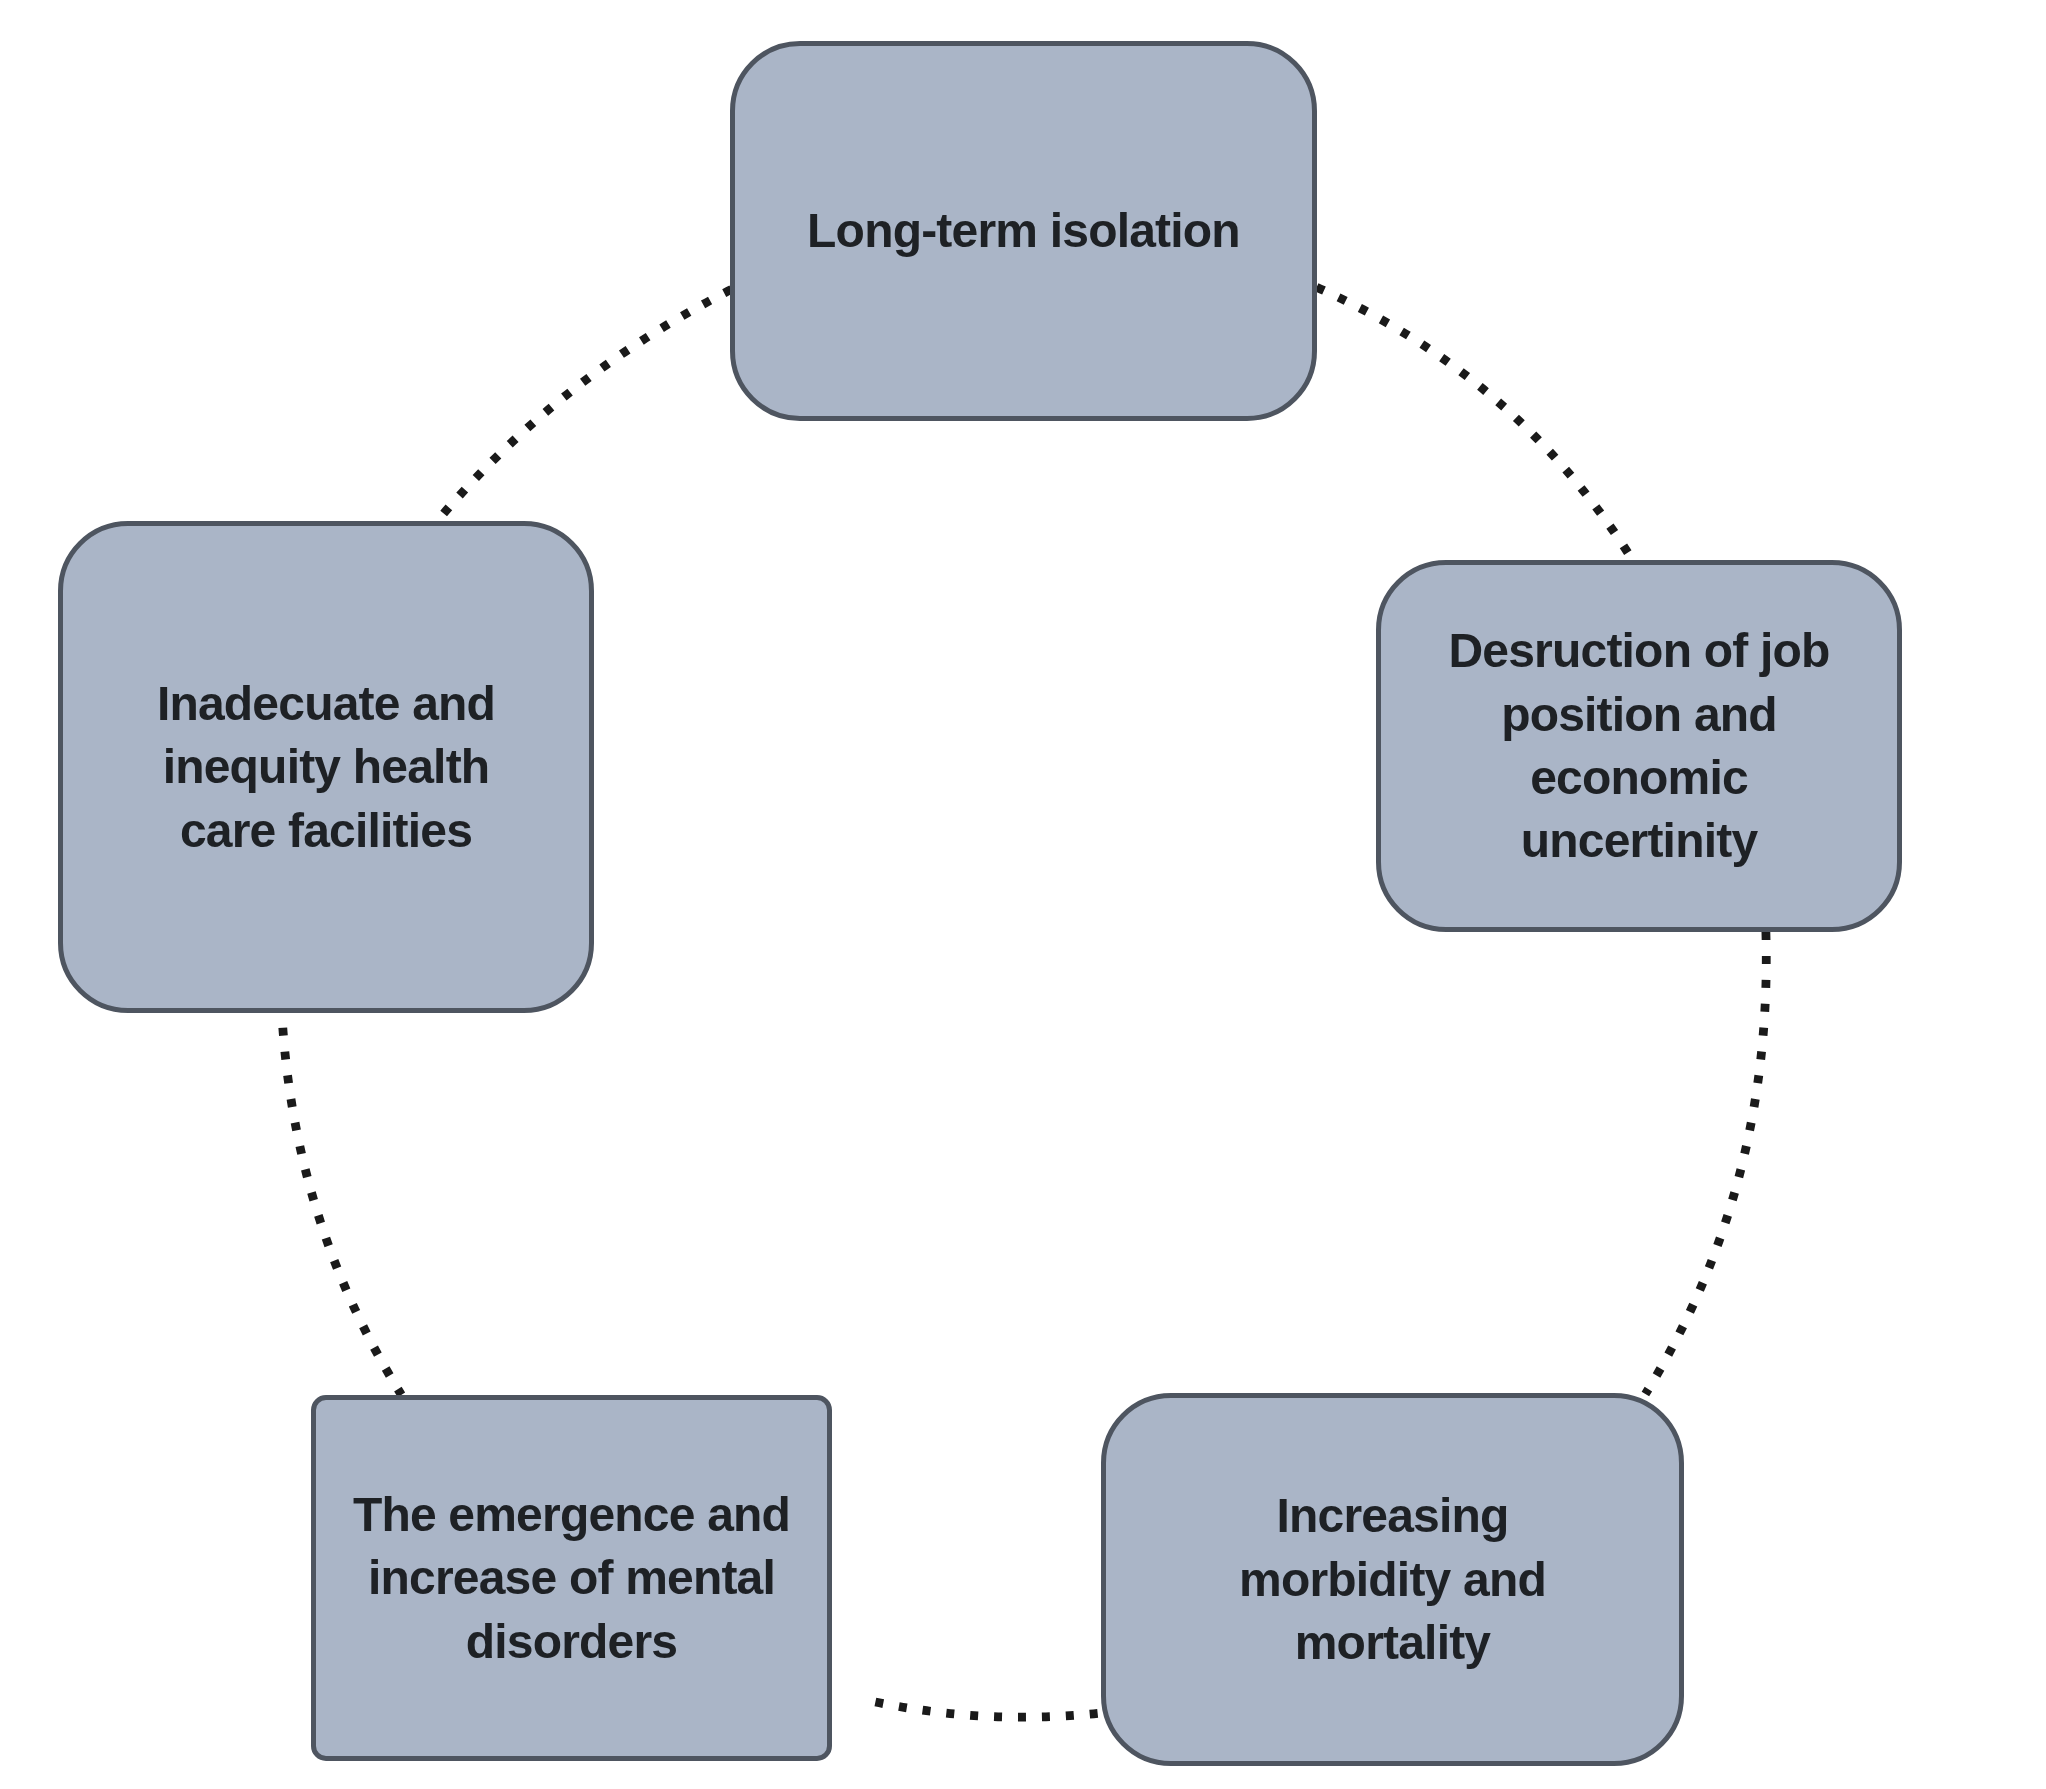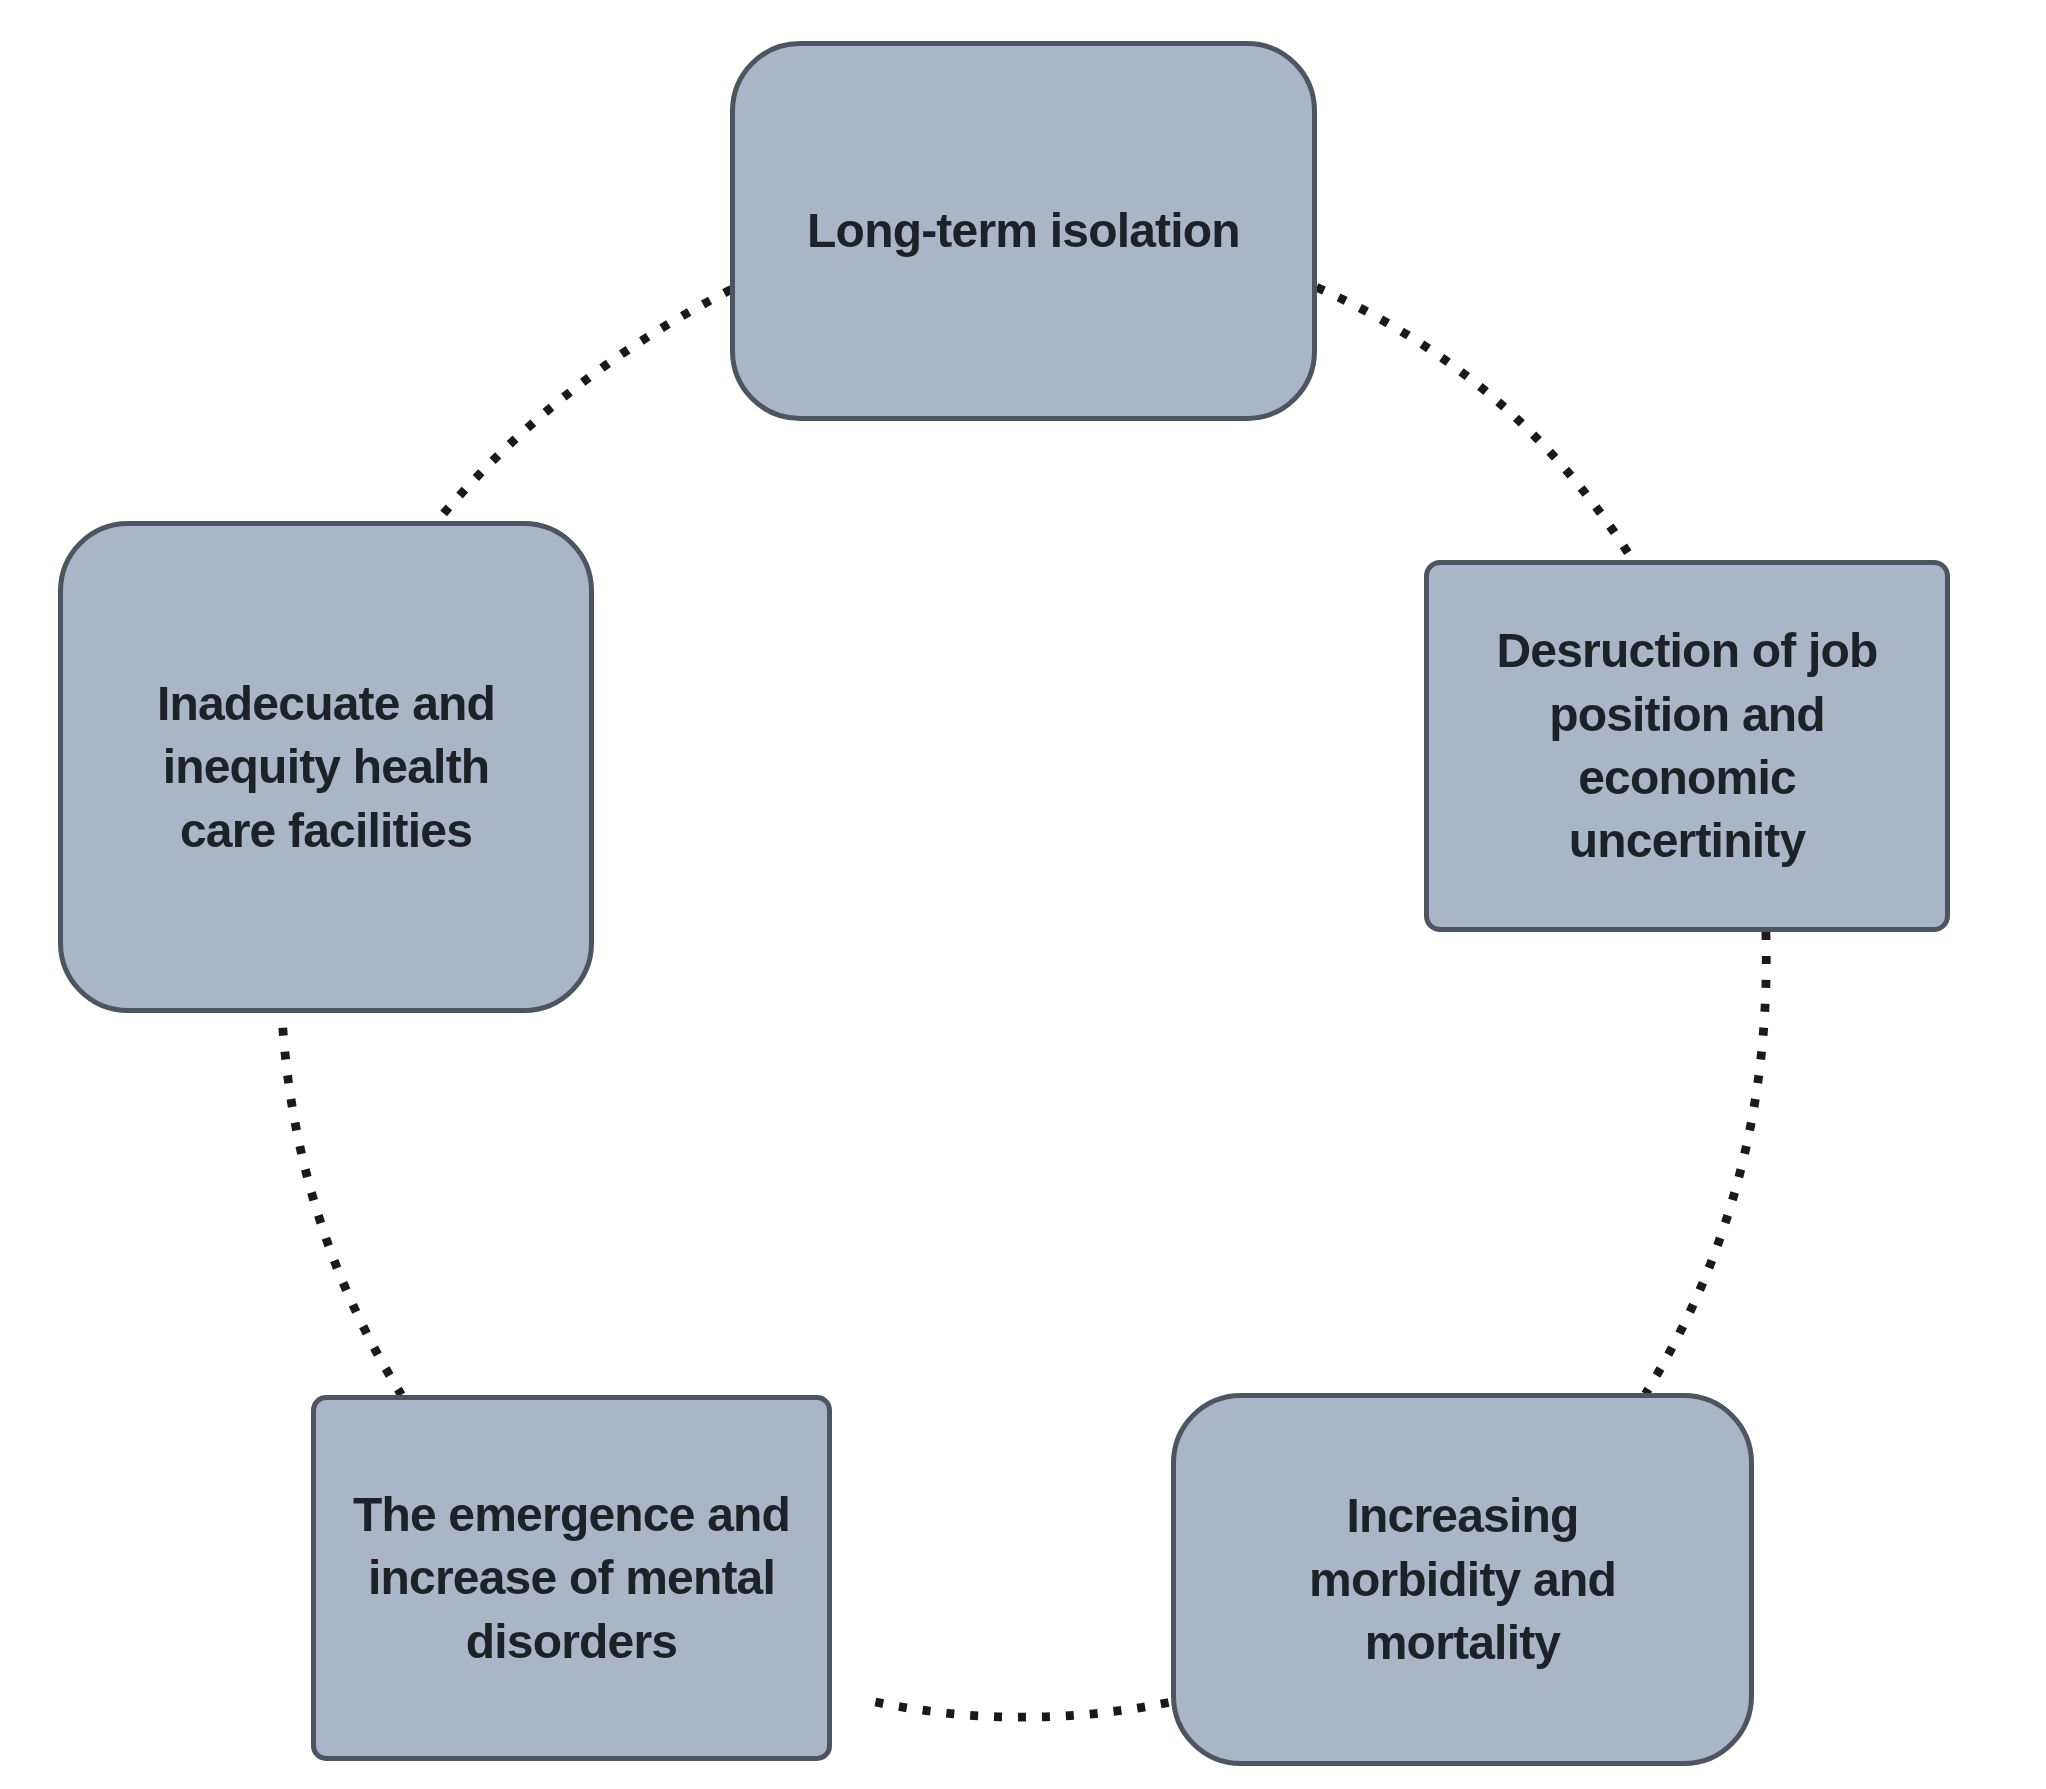--- a/index.html
+++ b/index.html
@@ -42,22 +42,22 @@
   }
   .node-label{
     font-weight:bold;
     font-size:48px;
     line-height:1.32;
     letter-spacing:-0.8px;
     color:var(--node-text);
     white-space:pre-line;
   }
   .node-top{left:730px;top:41px;width:587px;height:380px;}
-  .node-right{left:1424px;top:560px;width:526px;height:372px;border-radius:16px;}
-  .node-bottom-right{left:1171px;top:1393px;width:583px;height:373px;}
+  .node-right{left:1376px;top:560px;width:526px;height:372px;}
+  .node-bottom-right{left:1101px;top:1393px;width:583px;height:373px;}
   .node-bottom-left{left:311px;top:1395px;width:521px;height:366px;border-radius:15px;}
   .node-left{left:58px;top:521px;width:536px;height:492px;align-items:center;}
 </style>
 </head>
 <body>
 
 <div class="canvas">
 
   <svg class="connectors" viewBox="0 0 2564 2242" xmlns="http://www.w3.org/2000/svg">
     <path d="M 518 690 Q 681 480 922 360"></path>

